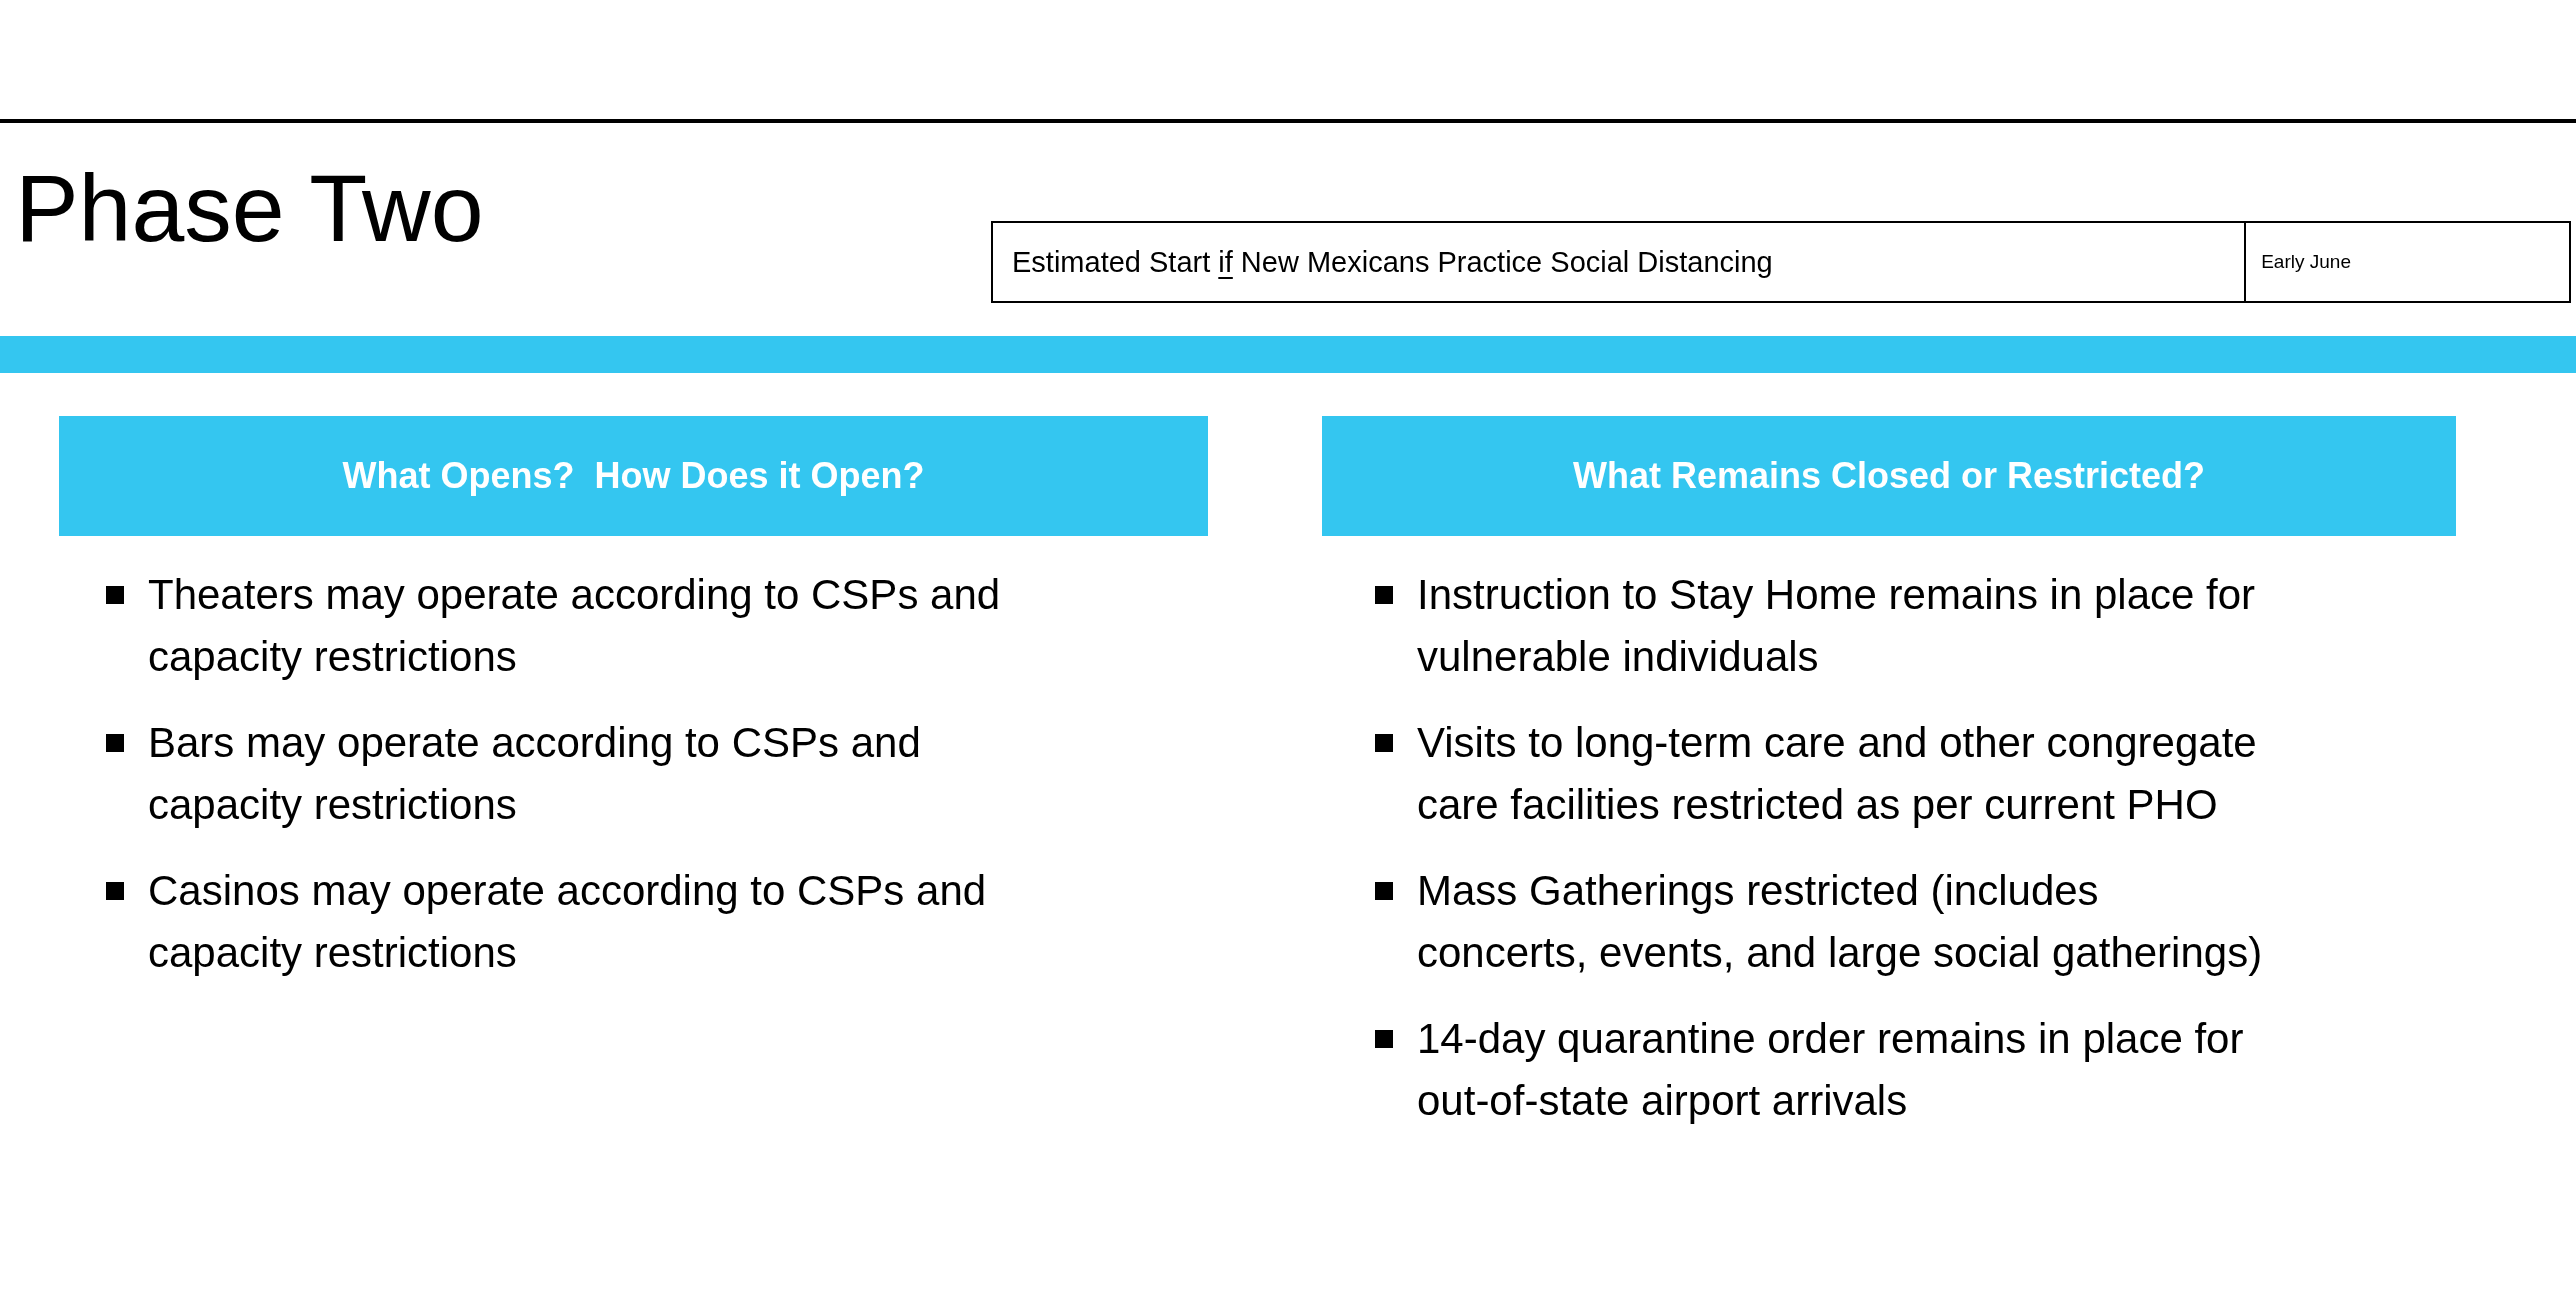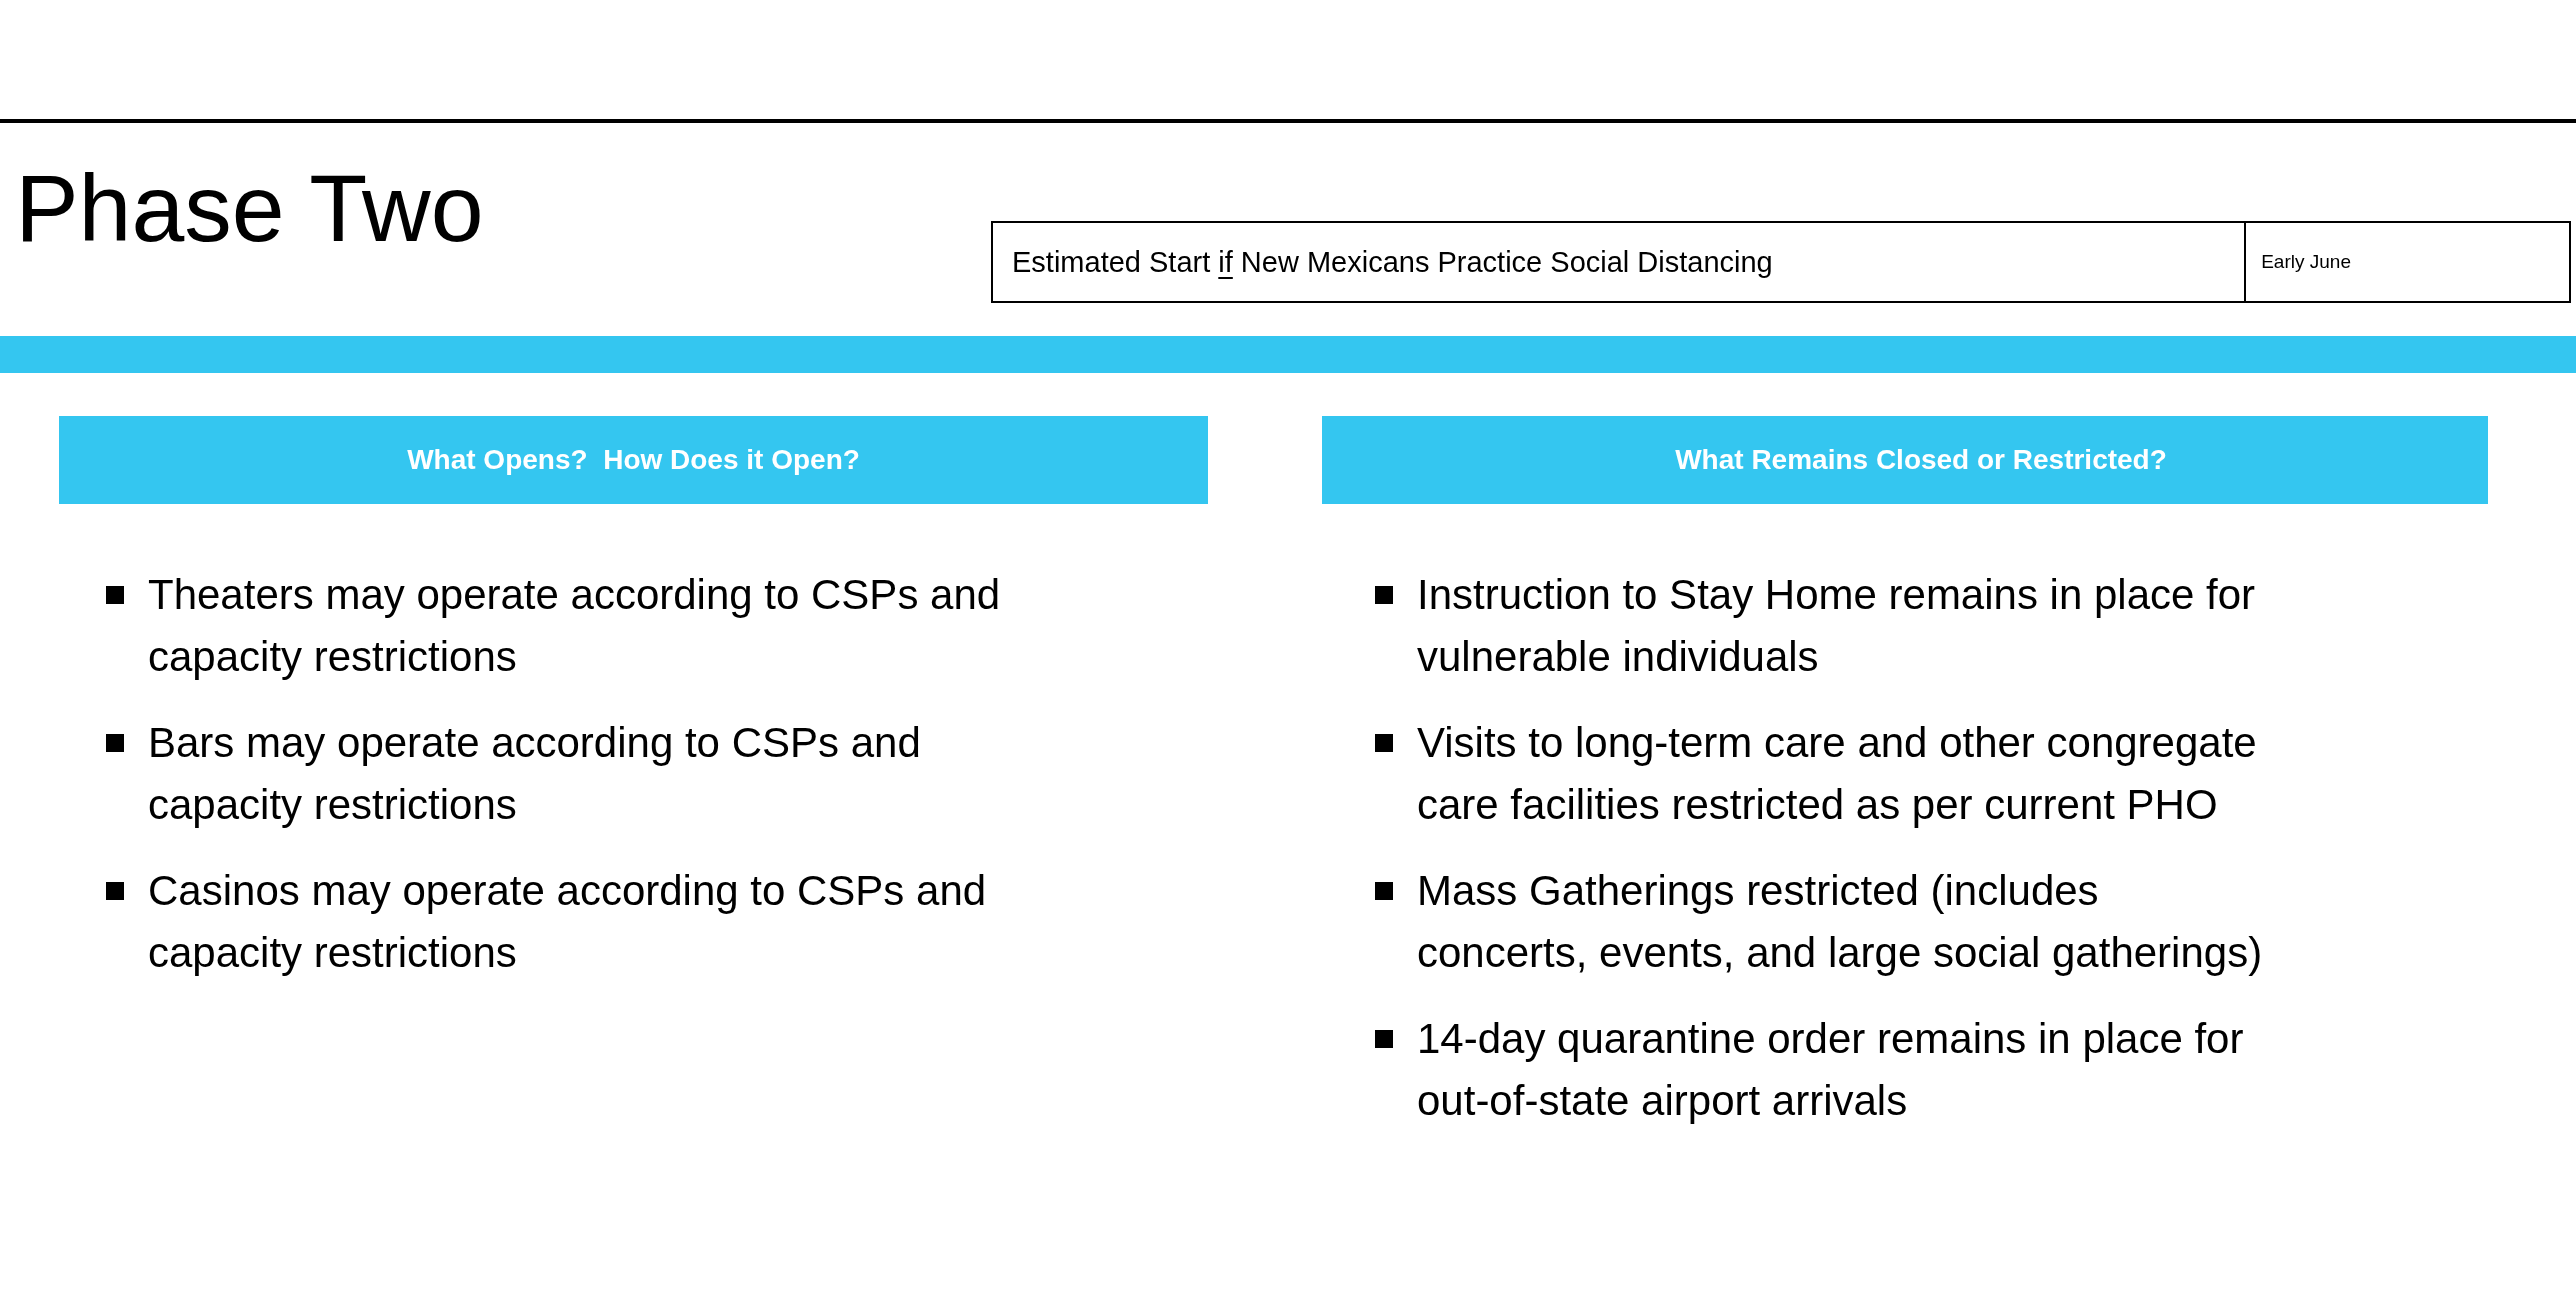--- a/index.html
+++ b/index.html
@@ -73,31 +73,31 @@
   .accent-bar {
     position: absolute;
     left: 0;
     top: 336px;
     width: 2576px;
     height: 37px;
   }
   .col-header {
     position: absolute;
     top: 416px;
-    height: 88px;
+    height: 120px;
     display: flex;
     align-items: center;
     justify-content: center;
     color: #ffffff;
-    font-size: 28px;
+    font-size: 36px;
     font-weight: 700;
     white-space: pre;
   }
   .col-header.left  { left: 59px;   width: 1149px; }
-  .col-header.right { left: 1322px; width: 1134px; padding-left: 32px; }
+  .col-header.right { left: 1322px; width: 1134px; }
   ul.bullets {
     position: absolute;
     top: 551px;
     margin: 13px;
     padding: 0;
     list-style: none;
   }
   ul.bullets.left  { left: 93px;   width: 1157px; }
   ul.bullets.right { left: 1362px; width: 1172px; }
   .bullet-item {

